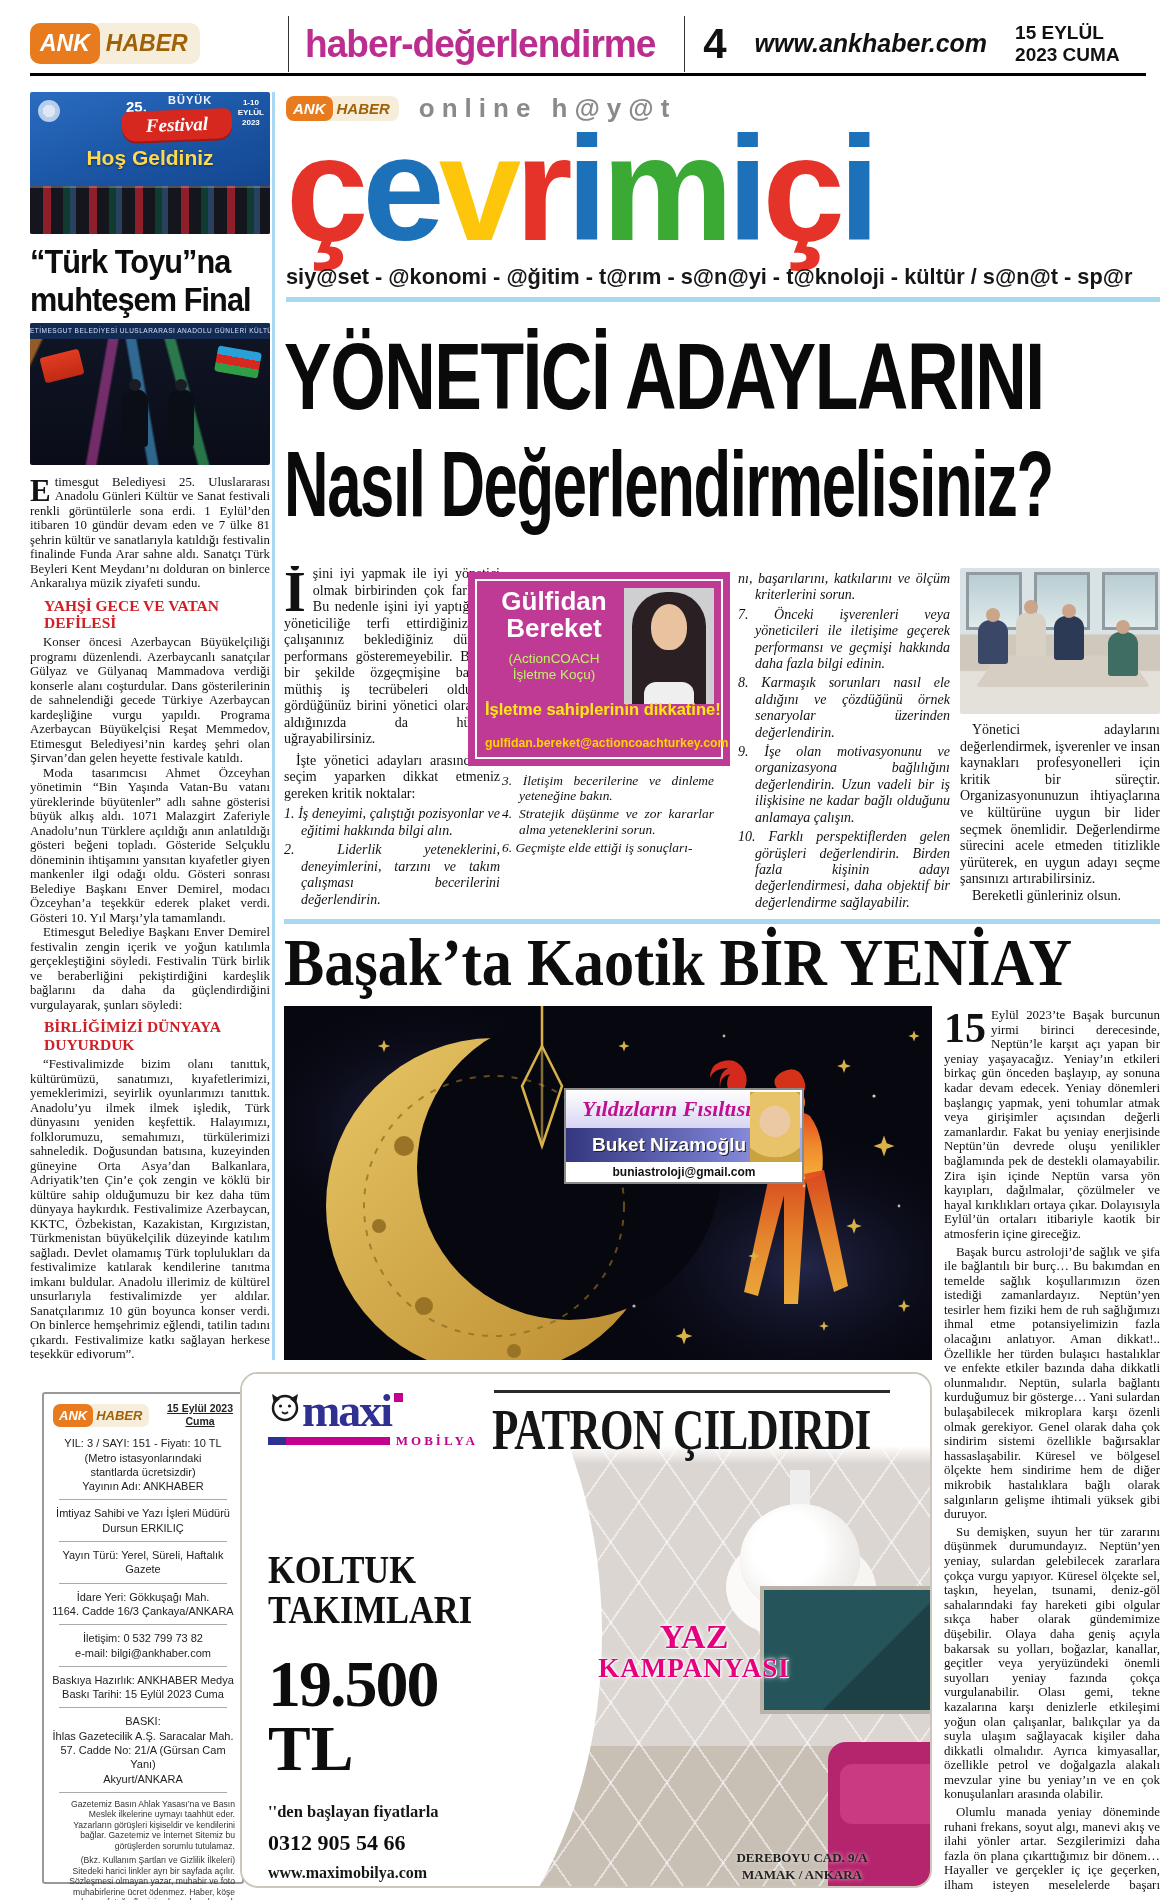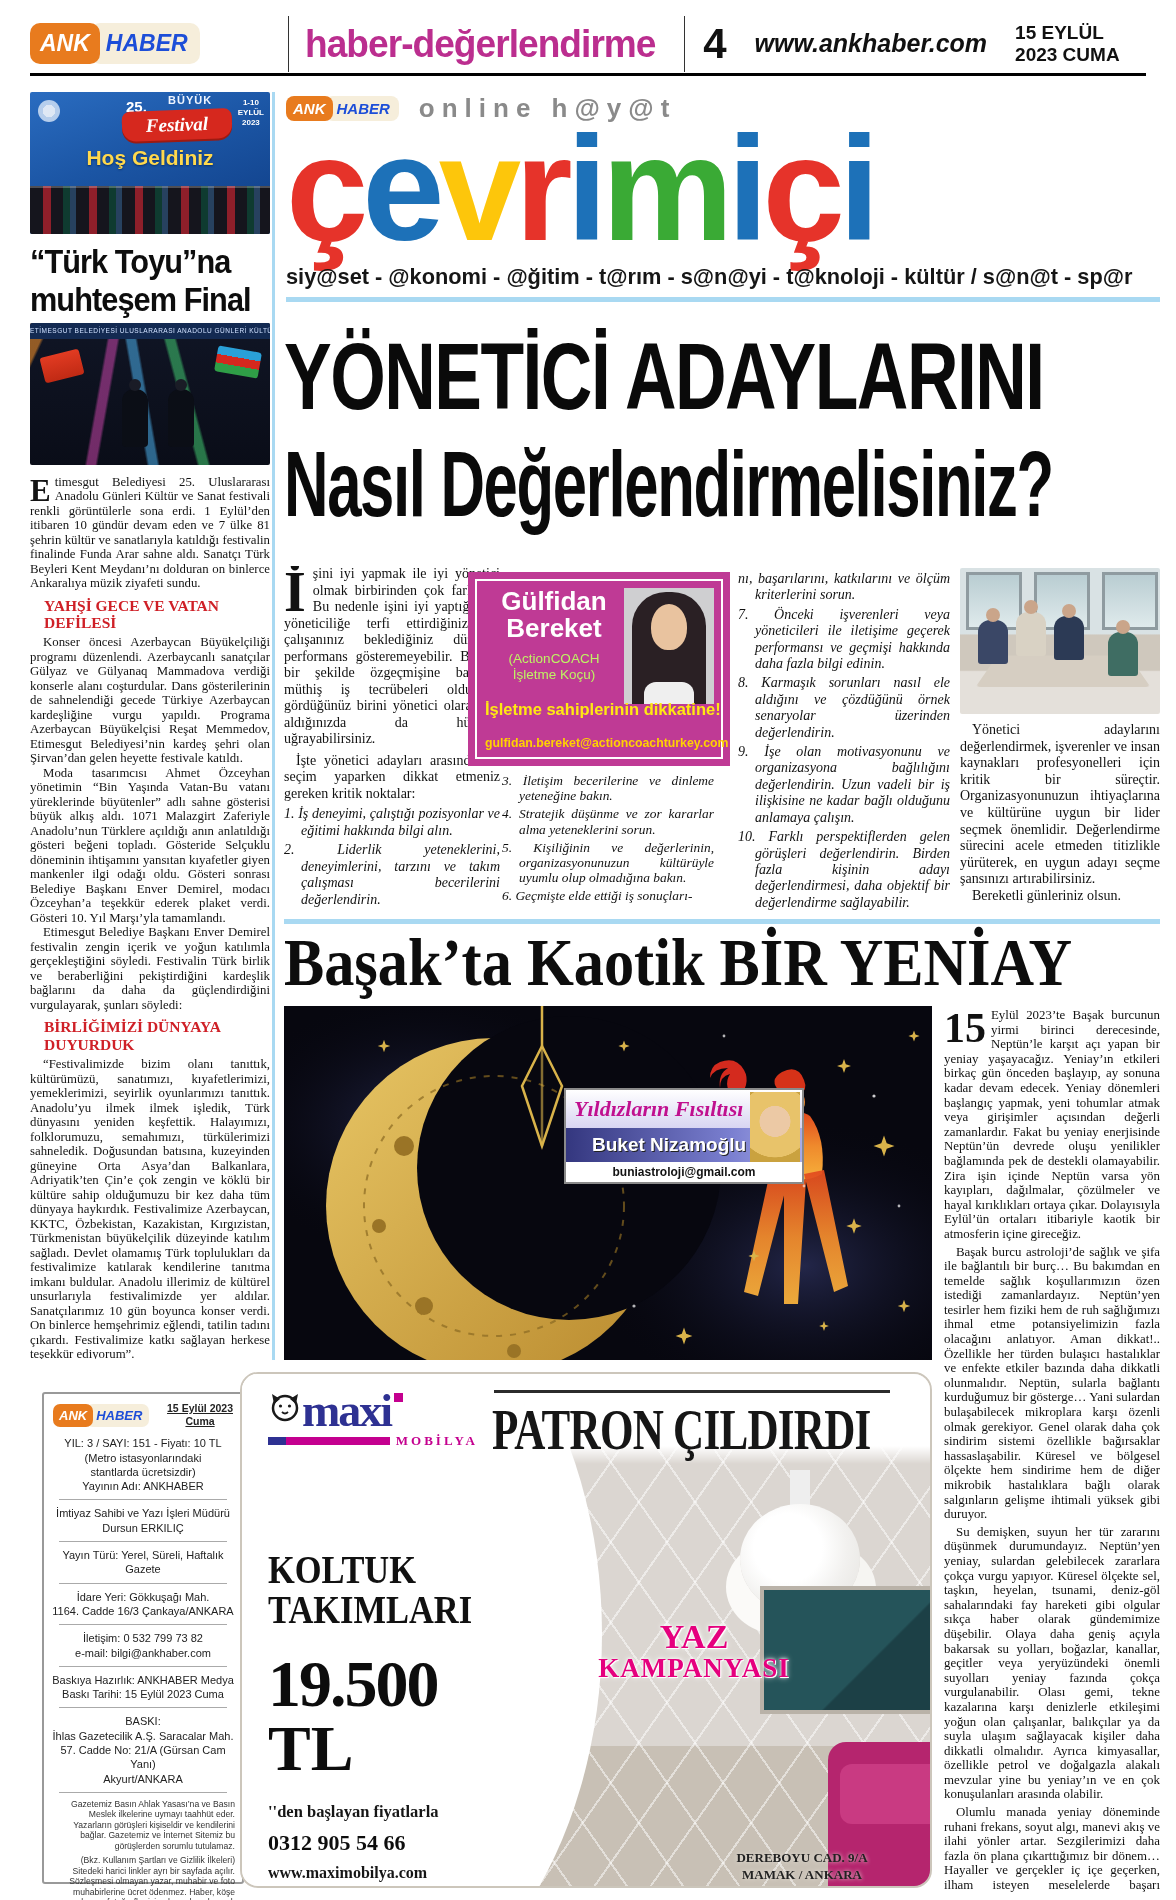--- a/index.html
+++ b/index.html
@@ -6,21 +6,21 @@
   html,body { background:#e9e9e9; }
   .page { position:relative; width:1176px; height:1900px; background:#fff; margin:0 auto;
           font-family:"Liberation Serif", serif; color:#111; overflow:hidden; }
 
   
   .header { position:absolute; left:30px; top:14px; width:1116px; height:62px;
             border-bottom:3px solid #000; display:flex; align-items:center; font-family:"Liberation Sans",sans-serif; }
   .anklogo { display:inline-flex; align-items:stretch; }
   .anklogo .ank { background:#e87b1e; color:#fff; font-weight:bold; font-style:italic;
                   border-radius:10px; padding:7px 10px; font-size:23px; z-index:2; }
-  .anklogo .hab { background:#f6eedb; color:#1d4ed8; font-weight:bold; font-style:italic;
+  .anklogo .hab { background:#f6eedb; color:#a16207; font-weight:bold; font-style:italic;
                   border-radius:10px; padding:7px 12px 7px 16px; font-size:23px; margin-left:-10px; }
   .hdiv { width:2px; height:56px; background:#333; }
   .section-title { color:#bb2e8f; font-weight:bold; font-size:39px; letter-spacing:-1px;
                    transform:scaleX(.95); transform-origin:left center; white-space:nowrap; }
   .pagenum { font-weight:bold; font-size:42px; }
   .hline { height:2px; background:#000; flex:1; margin:0 14px; }
   .hurl { font-style:italic; font-weight:bold; font-size:25px; }
   .hdate { font-weight:bold; font-size:19px; letter-spacing:0; }
 
   
@@ -121,21 +121,21 @@
   .coach-notice { position:absolute; left:8px; bottom:38px; width:240px; color:#ffe812; font-weight:bold; font-size:16.5px; }
   .coach-email { position:absolute; left:8px; bottom:7px; width:240px; color:#ffd200; font-weight:bold; font-size:12.3px; }
 
   .bluebar2 { position:absolute; left:284px; top:919px; width:876px; height:5px; background:#a9d9f2; }
 
   
   .h2 { position:absolute; left:284px; top:929px; font-family:"Liberation Serif",serif; font-weight:bold;
         font-size:67px; line-height:1; transform:scaleX(.9); transform-origin:left top; white-space:nowrap; color:#0d0d0d; }
   .moon { position:absolute; left:284px; top:1006px; width:648px; height:354px; background:#05050c; overflow:hidden; }
   .astrobox { position:absolute; left:280px; top:82px; width:240px; height:96px; border:2px solid #8a8a8a; background:#fff; }
-  .ab-r1 { height:38px; background:linear-gradient(180deg,#ffffff,#d8d5f2); display:flex; align-items:center; padding-left:8px; }
+  .ab-r1 { height:38px; background:linear-gradient(180deg,#ffffff,#d8d5f2); display:flex; align-items:center; padding-left:16px; }
   .ab-title { color:#c0108f; font-family:"Liberation Serif",serif; font-style:italic; font-weight:bold; font-size:22px; white-space:nowrap; }
   .ab-r2 { height:34px; background:linear-gradient(90deg,#34377f,#7a7fd0 70%,#a8abe8); display:flex; align-items:center; padding-left:26px; }
   .ab-author { color:#fff; font-family:"Liberation Sans",sans-serif; font-weight:bold; font-size:19px; text-shadow:1px 1px 0 #222; }
   .ab-r3 { height:20px; background:#fff; text-align:center; font-family:"Liberation Sans",sans-serif; font-weight:bold; font-size:12px; line-height:20px; color:#111; }
   .ab-photo { position:absolute; right:2px; top:2px; width:50px; height:70px;
               background:radial-gradient(circle at 50% 42%, #ecc9a5 0 32%, #e8c36a 33% 75%, #caa23f 76%); }
   .astrocol { position:absolute; left:944px; top:1008px; width:216px; height:886px; overflow:hidden;
               font-size:12.9px; line-height:14.6px; text-align:justify; }
   .astrocol p { text-indent:12px; margin:0 0 3px; }
   .astrocol p.first { text-indent:0; }
@@ -318,21 +318,20 @@
       </div>
       <div class="coach-notice">İşletme sahiplerinin dikkatine!</div>
       <div class="coach-email">gulfidan.bereket@actioncoachturkey.com</div>
     </div>
   </div>
 
   <div class="mcol mcol2">
     <ul class="nlist" style="margin-top:0;">
       <li>3. İletişim becerilerine ve dinleme yeteneğine bakın.</li>
       <li>4. Stratejik düşünme ve zor kararlar alma yeteneklerini sorun.</li>
-      <li>5. Kişiliğinin ve değerlerinin, organizasyonunuzun kültürüyle uyumlu olup olmadığına bakın.</li>
       <li>6. Geçmişte elde ettiği iş sonuçları-</li>
     </ul>
   </div>
 
   <div class="mcol mcol3">
     <ul class="nlist" style="margin-top:0;">
       <li>nı, başarılarını, katkılarını ve ölçüm kriterlerini sorun.</li>
       <li>7. Önceki işverenleri veya yöneticileri ile iletişime geçerek performansı ve geçmişi hakkında daha fazla bilgi edinin.</li>
       <li>8. Karmaşık sorunları nasıl ele aldığını ve çözdüğünü örnek senaryolar üzerinden değerlendirin.</li>
       <li>9. İşe olan motivasyonunu ve organizasyona bağlılığını değerlendirin. Uzun vadeli bir iş ilişkisine ne kadar bağlı olduğunu anlamaya çalışın.</li>

